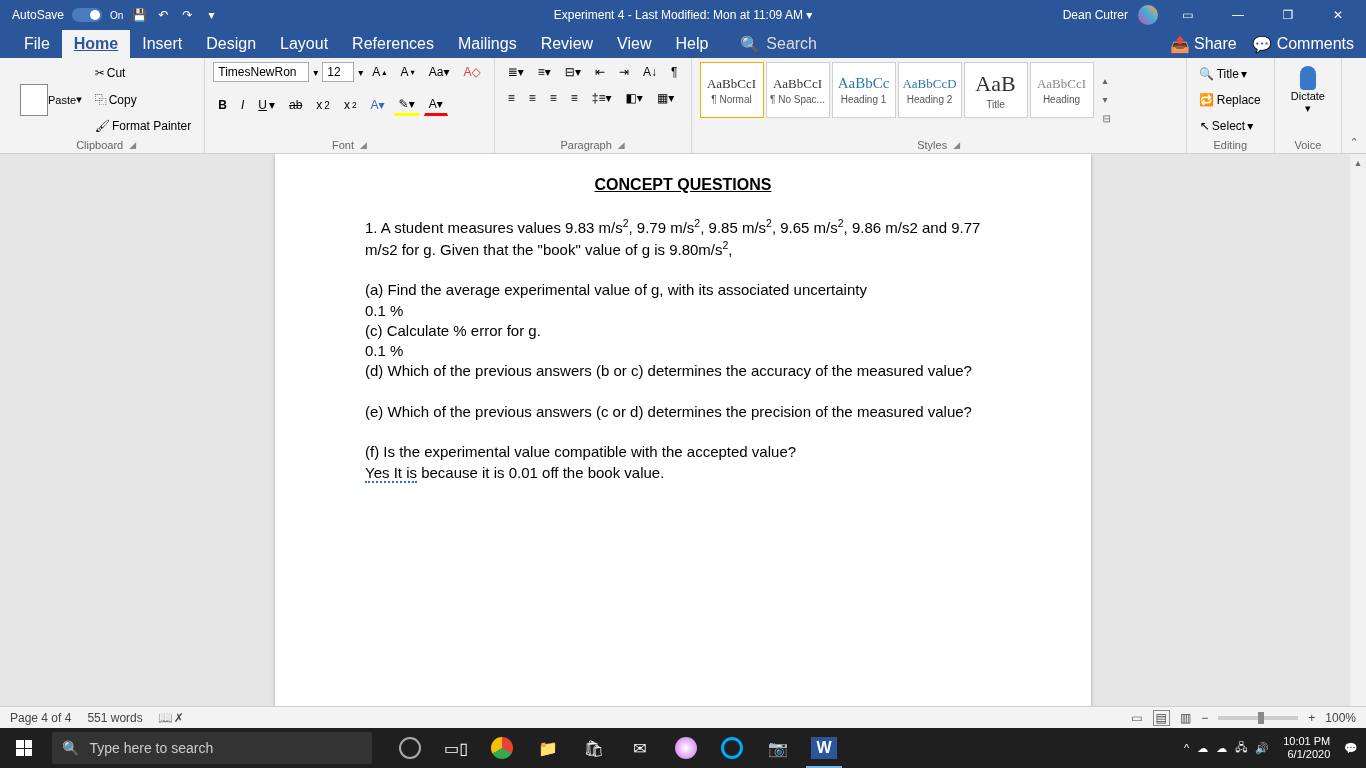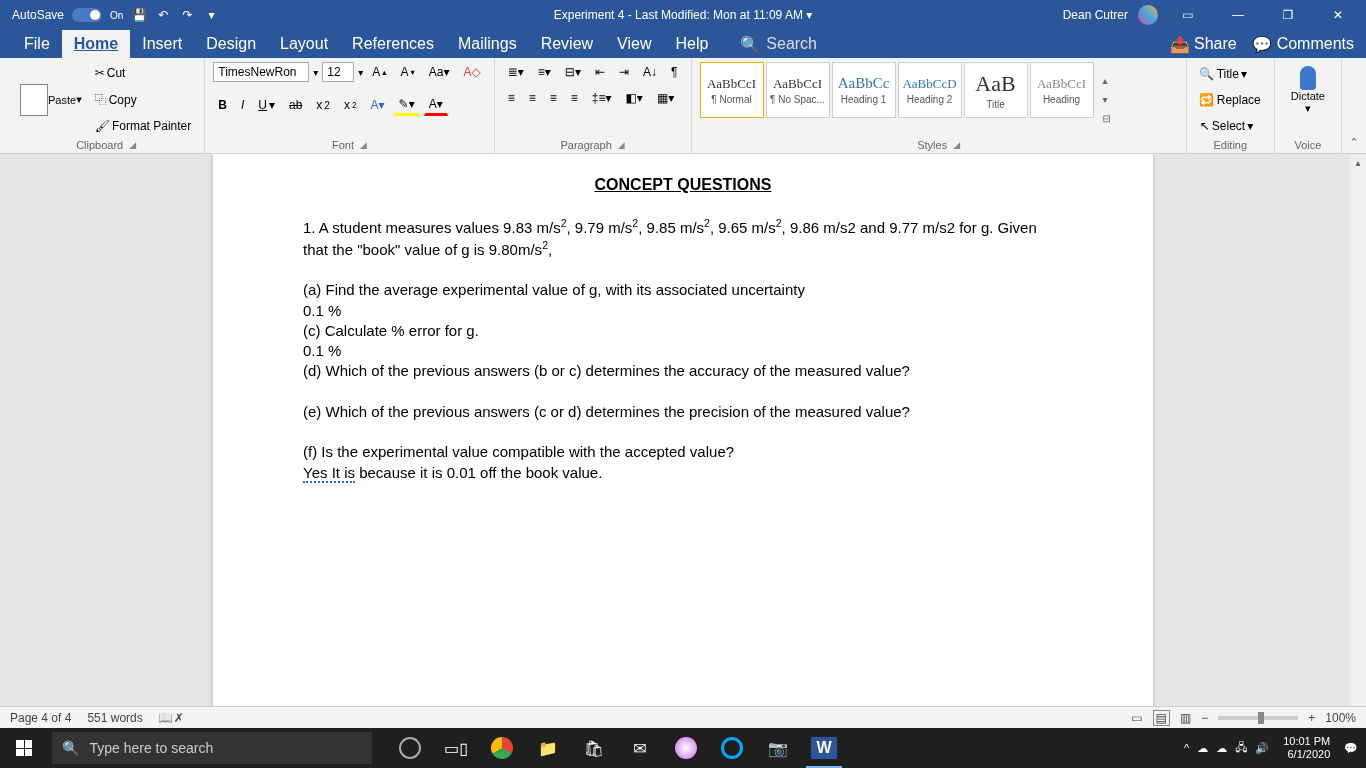--- a/index.html
+++ b/index.html
@@ -43,21 +43,21 @@
 .style-item { width: 64px; height: 56px; border: 1px solid #d0d0d0; background: white; display: flex; flex-direction: column; justify-content: center; align-items: center; font-size: 10px; cursor: pointer; padding: 2px; }
 .style-item.selected { border-color: #f0b000; }
 .style-preview { font-family: "Times New Roman", serif; color: #333; }
 .style-label { font-size: 10px; color: #555; margin-top: 2px; }
 .dictate-big { display: flex; flex-direction: column; align-items: center; font-size: 11px; cursor: pointer; padding: 4px 8px; }
 .mic-shape { width: 16px; height: 24px; background: #3a77c8; border-radius: 8px 8px 4px 4px; }
 .launcher { font-size: 9px; color: #888; cursor: pointer; }
 
 
 .doc-area { position: absolute; top: 154px; left: 0; right: 0; bottom: 50px; background: #e6e6e6; overflow: hidden; }
-.page { width: 940px; min-height: 560px; background: white; margin: 0 auto; box-shadow: 0 1px 4px rgba(0,0,0,0.25); padding: 20px 90px 60px 90px; font-family: "Times New Roman", serif; font-size: 15px; color: #000; line-height: 1.35; }
+.page { width: 816px; min-height: 560px; background: white; margin: 0 auto; box-shadow: 0 1px 4px rgba(0,0,0,0.25); padding: 20px 90px 60px 90px; font-family: "Times New Roman", serif; font-size: 15px; color: #000; line-height: 1.35; }
 .concept-title { text-align: center; font-weight: bold; text-decoration: underline; font-size: 16px; margin-bottom: 20px; }
 .para { margin-bottom: 0; }
 .squiggle-blue { border-bottom: 2px dotted #2a6cd6; }
 .scrollbar-v { position: absolute; right: 0; top: 0; bottom: 0; width: 16px; background: #f0f0f0; }
 .sb-arrow { height: 16px; display: flex; align-items: center; justify-content: center; color: #666; font-size: 10px; cursor: pointer; }
 .sb-bottom { position: absolute; bottom: 0; width: 100%; }
 
 
 .status-bar { position: absolute; bottom: 40px; left: 0; right: 0; height: 22px; background: #f3f3f3; border-top: 1px solid #d0d0d0; display: flex; align-items: center; font-size: 12px; color: #444; padding: 0 10px; justify-content: space-between; }
 .status-left { display: flex; gap: 16px; align-items: center; }

